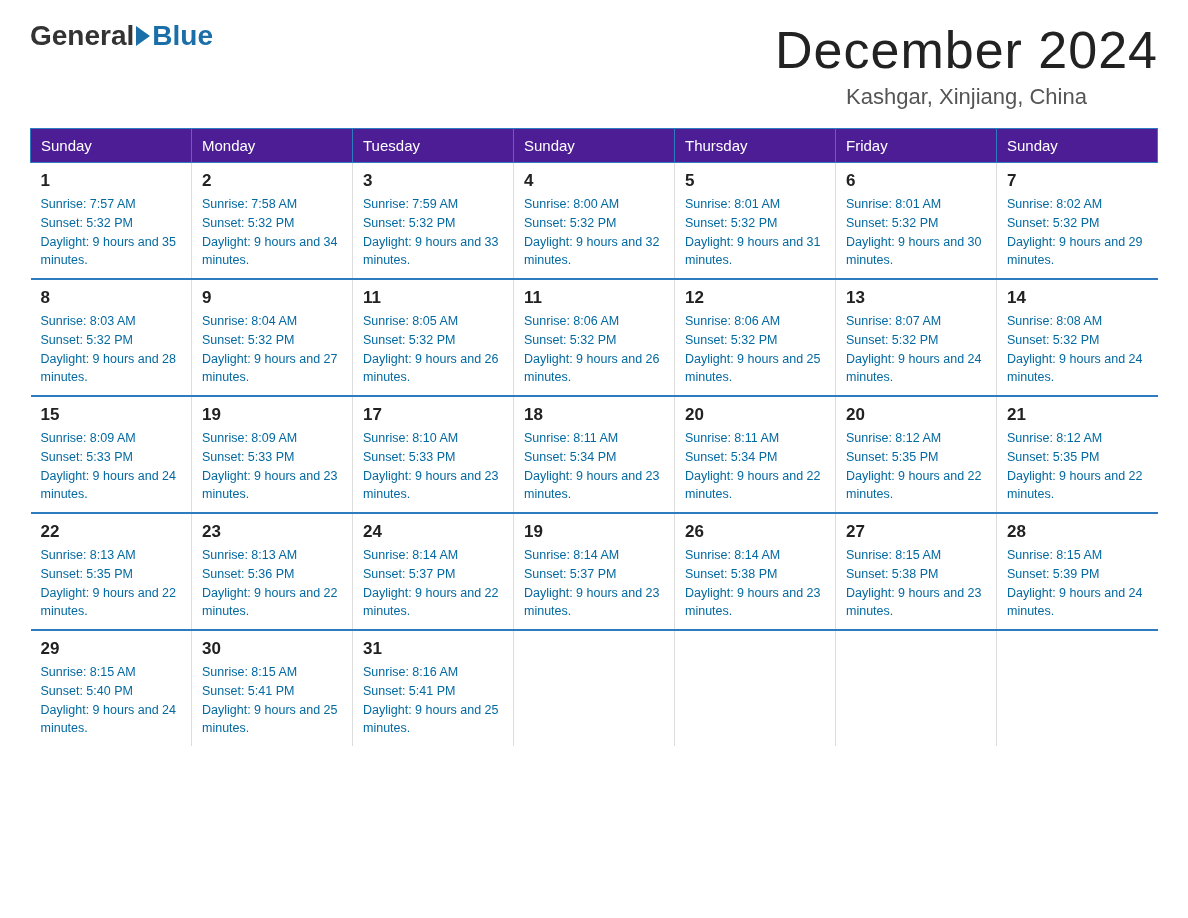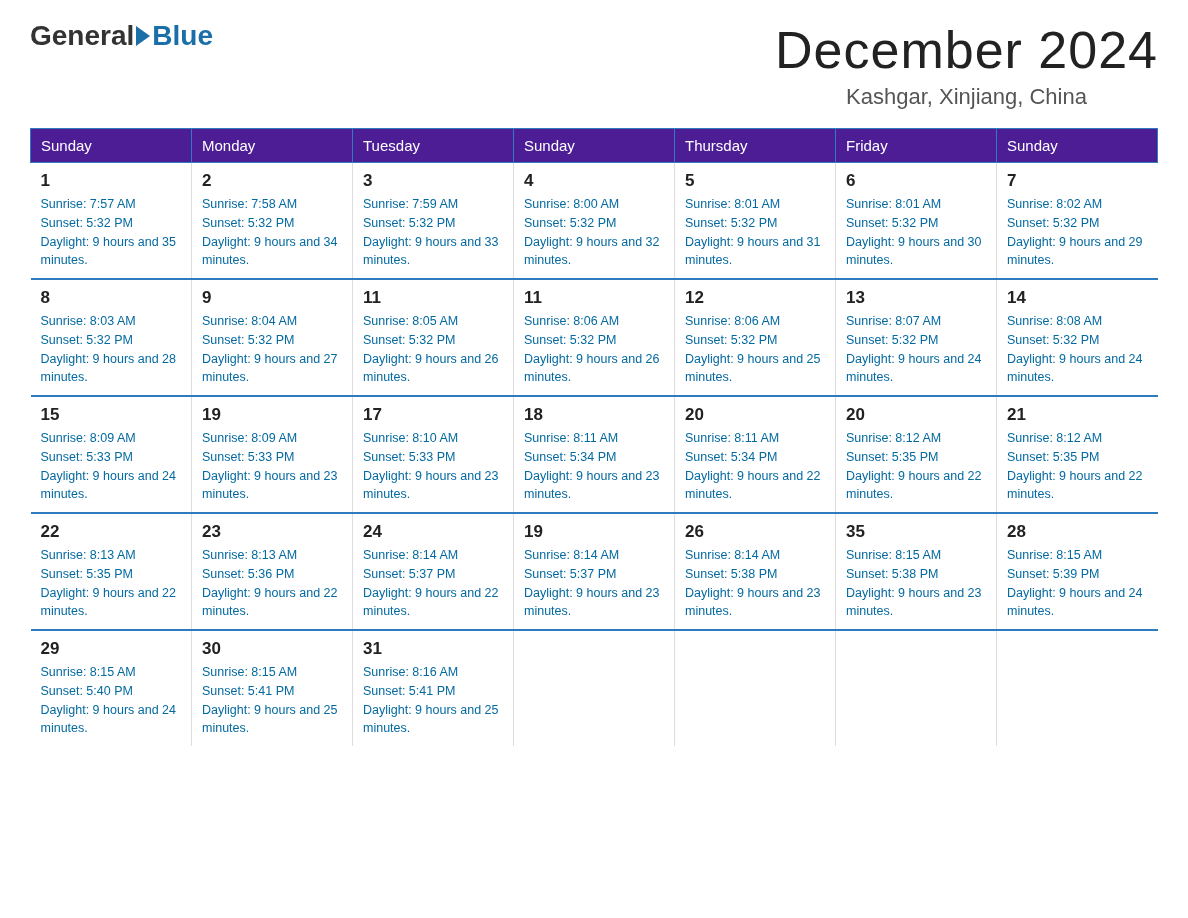--- a/index.html
+++ b/index.html
@@ -239,21 +239,21 @@
         </td>
         <td>
           <span class="day-num">19</span>
           <div class="day-info">Sunrise: 8:14 AM<br>Sunset: 5:37 PM<br>Daylight: 9 hours and 23 minutes.</div>
         </td>
         <td>
           <span class="day-num">26</span>
           <div class="day-info">Sunrise: 8:14 AM<br>Sunset: 5:38 PM<br>Daylight: 9 hours and 23 minutes.</div>
         </td>
         <td>
-          <span class="day-num">35</span>
+          <span class="day-num">27</span>
           <div class="day-info">Sunrise: 8:15 AM<br>Sunset: 5:38 PM<br>Daylight: 9 hours and 23 minutes.</div>
         </td>
         <td>
           <span class="day-num">28</span>
           <div class="day-info">Sunrise: 8:15 AM<br>Sunset: 5:39 PM<br>Daylight: 9 hours and 24 minutes.</div>
         </td>
       </tr>
       <tr>
         <td>
           <span class="day-num">29</span>

